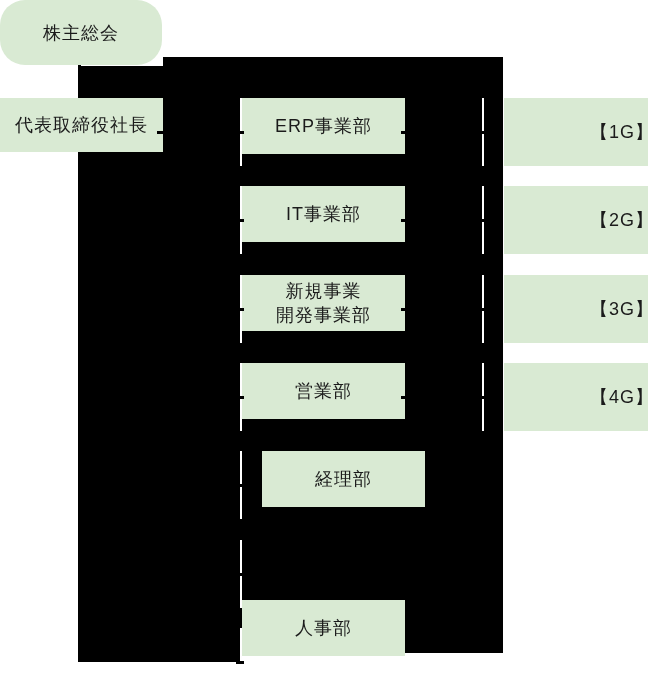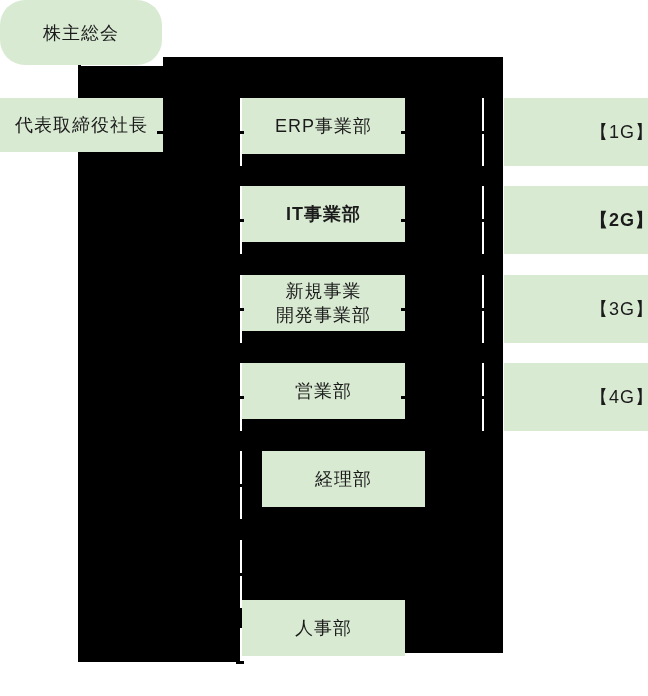--- a/index.html
+++ b/index.html
@@ -27,21 +27,21 @@
     line-height: 24px;
     white-space: pre-line;
   }
   
   #node-shareholders { left: 0; top: 0;  width: 162px; height: 65px; border-radius: 25px; }
   #node-president    { left: 0; top: 98px; width: 163px; height: 54px; }
   
   .mid   { left: 242px; width: 163px; height: 56px; }
   
   .right { left: 504px; width: 168px; height: 68px; padding-left: 34px; }
-  .r0 { top: 98px; }  .r1 { top: 186px; font-weight: bold; } .r2 { top: 275px; }
+  .r0 { top: 98px; }  .r1 { top: 186px; } .r2 { top: 275px; }
   .r3 { top: 363px; } .r4 { top: 451px; margin-left: 20px; } .r5 { top: 540px; }
   .r6 { top: 600px; }
   
   #trunk-main { left: 163px; top: 57px; width: 340px; height: 596px; }
   #trunk-left { left: 78px;  top: 66px; width: 162px; height: 596px; }
   #stub-top   { left: 78px;  top: 63px; width: 3px;   height: 35px; }
 </style>
 </head>
 <body>
 

